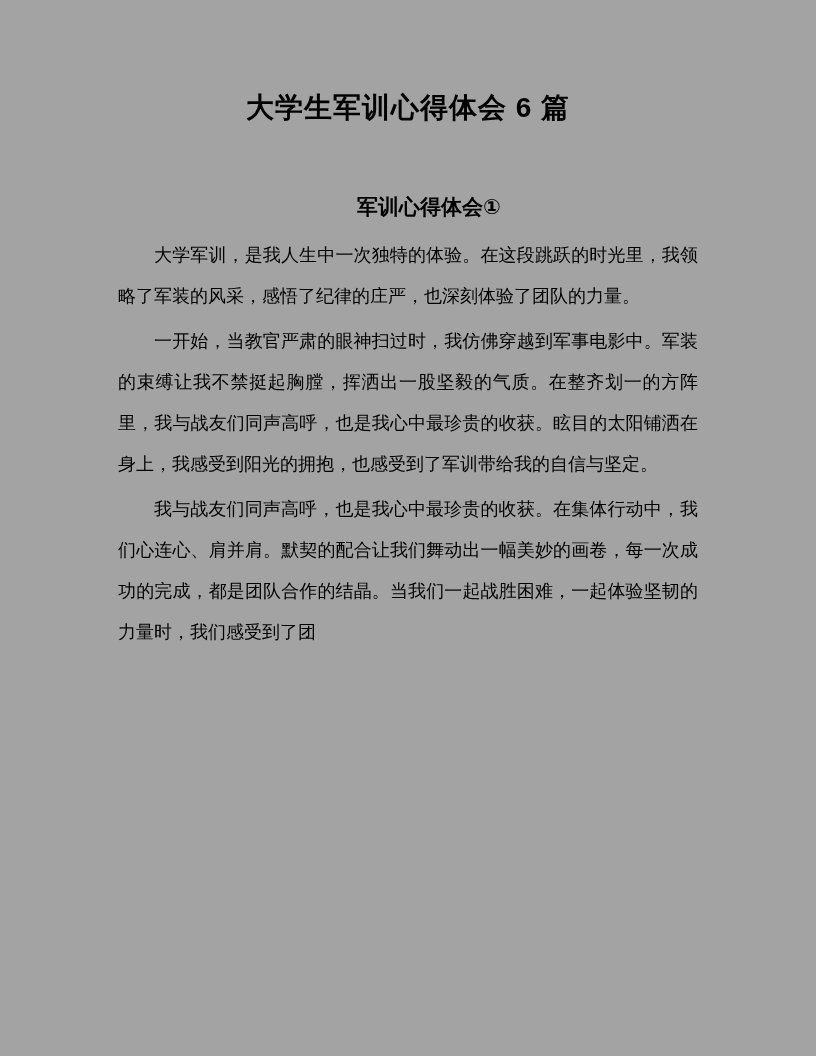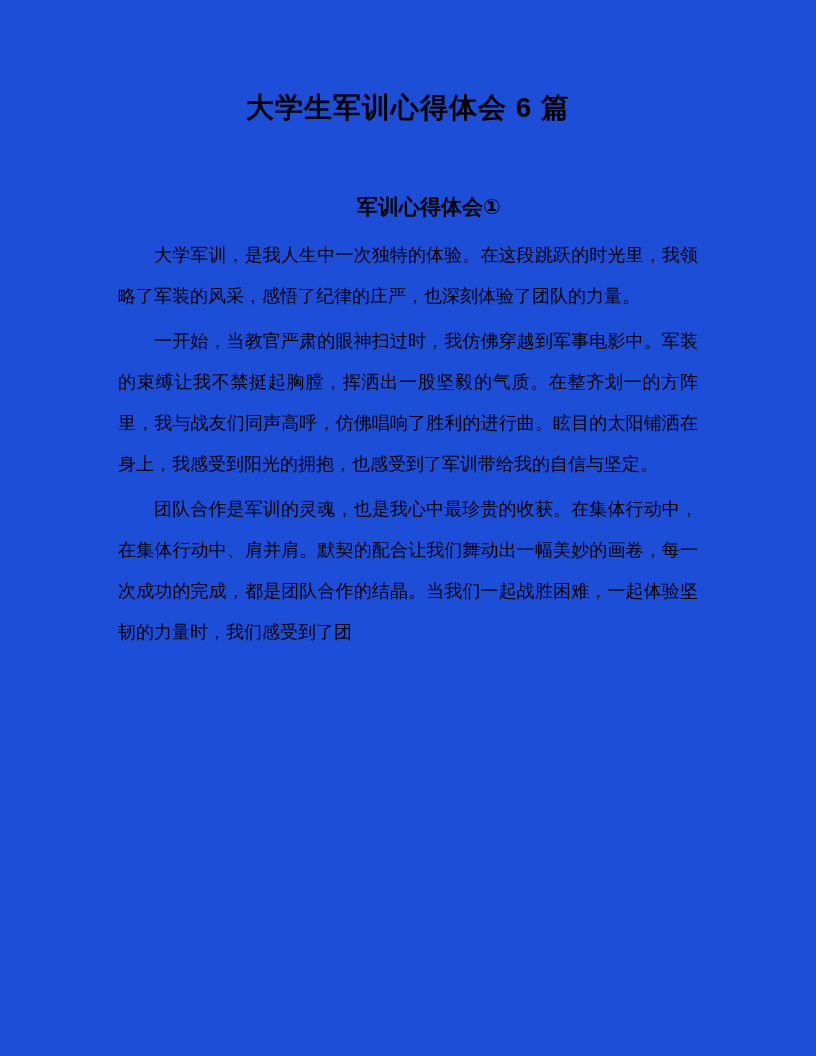--- a/index.html
+++ b/index.html
@@ -4,21 +4,21 @@
 <style>
   html, body {
     margin: 0;
     padding: 0;
     background: #ffffff;
   }
   .page {
     position: relative;
     width: 816px;
     height: 1056px;
-    background: #1d4ed8;
+    background: #a3a3a3;
     color: #000000;
     overflow: hidden;
     font-family: "Liberation Serif", "DejaVu Serif", serif;
   }
   .doc-title {
     padding-top: 90px;
     margin: 0;
     text-align: center;
     font-family: "Liberation Sans", "DejaVu Sans", sans-serif;
     font-weight: 700;
@@ -54,16 +54,16 @@
   }
 </style>
 </head>
 <body>
 
 <div class="page">
   <h1 class="doc-title">大学生军训心得体会 6 篇</h1>
   <div class="content">
     <h2 class="section-heading">军训心得体会①</h2>
     <p class="body-para">大学军训，是我人生中一次独特的体验。在这段跳跃的时光里，我领略了军装的风采，感悟了纪律的庄严，也深刻体验了团队的力量。</p>
-    <p class="body-para">一开始，当教官严肃的眼神扫过时，我仿佛穿越到军事电影中。军装的束缚让我不禁挺起胸膛，挥洒出一股坚毅的气质。在整齐划一的方阵里，我与战友们同声高呼，仿佛唱响了胜利的进行曲。眩目的太阳铺洒在身上，我感受到阳光的拥抱，也感受到了军训带给我的自信与坚定。</p>
-    <p class="body-para">团队合作是军训的灵魂，也是我心中最珍贵的收获。在集体行动中，在集体行动中、肩并肩。默契的配合让我们舞动出一幅美妙的画卷，每一次成功的完成，都是团队合作的结晶。当我们一起战胜困难，一起体验坚韧的力量时，我们感受到了团</p>
+    <p class="body-para">一开始，当教官严肃的眼神扫过时，我仿佛穿越到军事电影中。军装的束缚让我不禁挺起胸膛，挥洒出一股坚毅的气质。在整齐划一的方阵里，我与战友们同声高呼，也是我心中最珍贵的收获。眩目的太阳铺洒在身上，我感受到阳光的拥抱，也感受到了军训带给我的自信与坚定。</p>
+    <p class="body-para">我与战友们同声高呼，也是我心中最珍贵的收获。在集体行动中，我们心连心、肩并肩。默契的配合让我们舞动出一幅美妙的画卷，每一次成功的完成，都是团队合作的结晶。当我们一起战胜困难，一起体验坚韧的力量时，我们感受到了团</p>
   </div>
 </div>
 
 </body></html>

